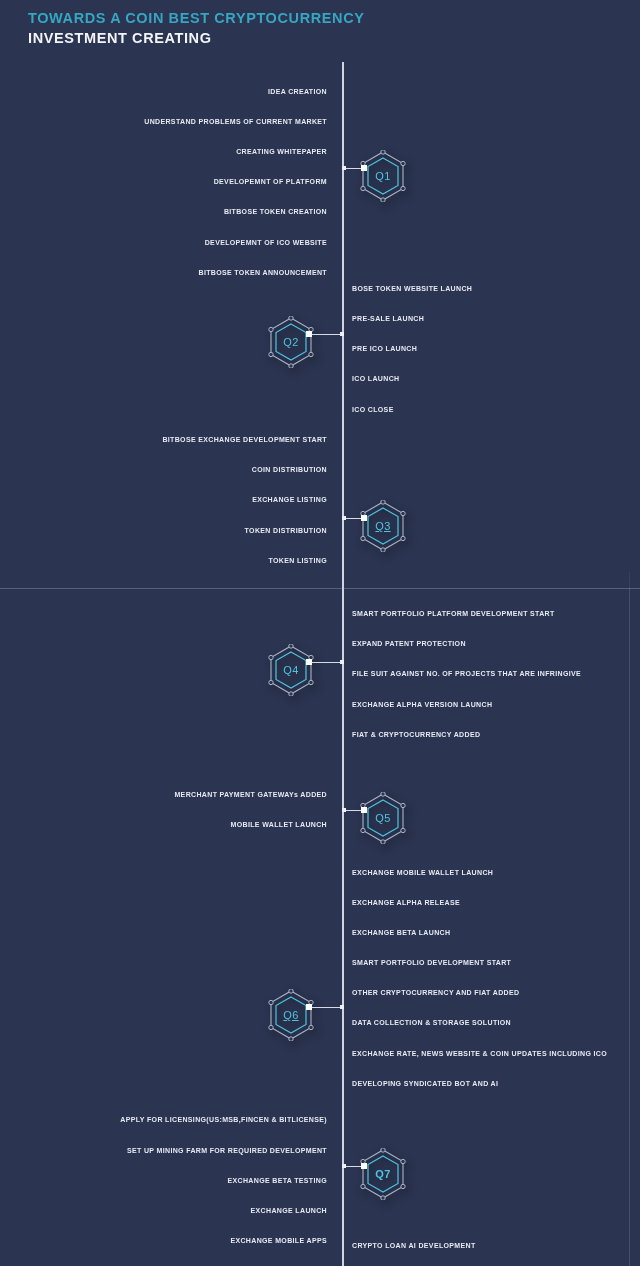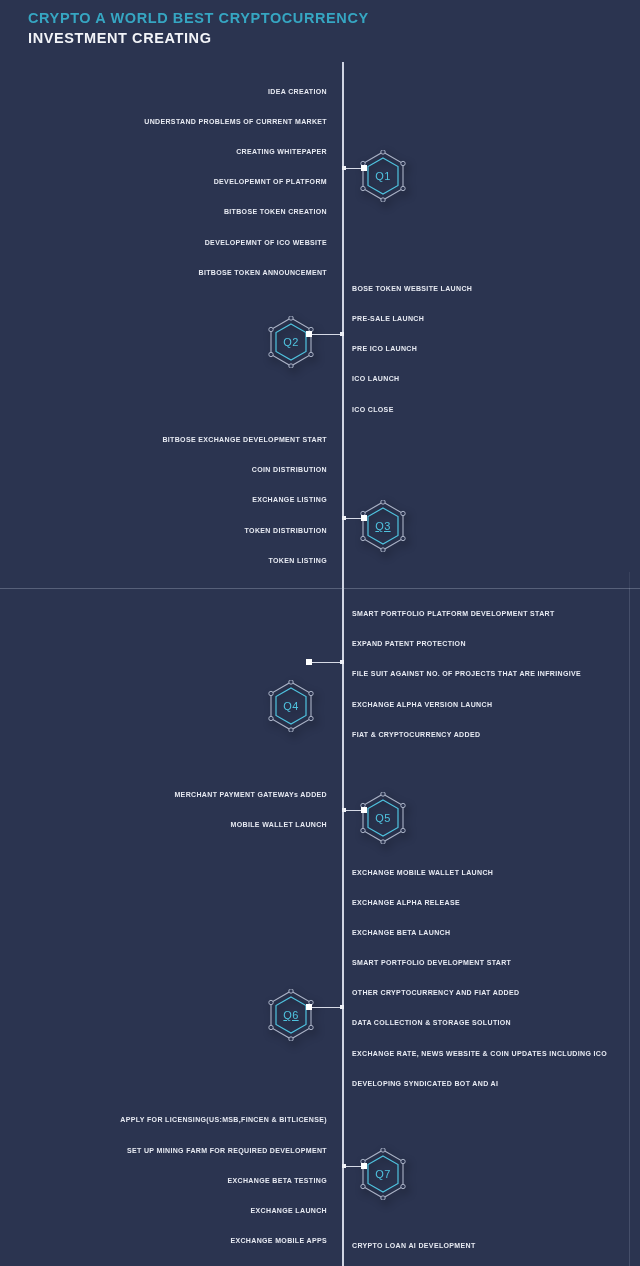--- a/index.html
+++ b/index.html
@@ -68,21 +68,21 @@
   .conn-sq{
     position:absolute;width:6px;height:6px;background:#ffffff;
   }
 </style>
 </head>
 <body>
 
 <div id="root">
 
   <div class="header">
-    <div class="title-line1">CRYPTO A WORLD BEST CRYPTOCURRENCY</div>
+    <div class="title-line1">TOWARDS A COIN BEST CRYPTOCURRENCY</div>
     <div class="title-line2">INVESTMENT CREATING</div>
   </div>
 
   <div class="spine"></div>
   <div class="divider-h"></div>
   <div class="edge-right-top"></div>
   <div class="edge-right"></div>
 
   <div id="items-layer">
       <div class="row left" style="top: 85px;">
@@ -242,21 +242,21 @@
             <circle cx="43" cy="38.5" r="2.2" fill="#2b3450" stroke="#aab2c6" stroke-width="1"></circle>
             <circle cx="23" cy="50" r="2.2" fill="#2b3450" stroke="#aab2c6" stroke-width="1"></circle>
             <circle cx="3" cy="38.5" r="2.2" fill="#2b3450" stroke="#aab2c6" stroke-width="1"></circle>
             <circle cx="3" cy="13.5" r="2.2" fill="#2b3450" stroke="#aab2c6" stroke-width="1"></circle>
   </svg></div>
         <div class="qlabel" style="color: rgb(79, 195, 223); text-decoration: underline;">Q3</div>
       </div>
       <div class="conn" style="top: 518px; left: 343px; width: 20px;"></div>
       <div class="conn-dot" style="top: 516px; left: 342px;"></div>
       <div class="conn-sq" style="top: 515px; left: 361px;"></div>
-      <div class="node" style="left: 268px; top: 680px; filter: drop-shadow(rgba(0, 0, 0, 0.45) 3px 4px 4px);">
+      <div class="node" style="left: 268px; top: 644px; filter: drop-shadow(rgba(0, 0, 0, 0.45) 3px 4px 4px);">
         <div class="hex-outer"><svg width="46" height="52" viewBox="0 0 46 52">
     <polygon points="23,2 43,13.5 43,38.5 23,50 3,38.5 3,13.5" fill="none" stroke="#aab2c6" stroke-width="1.1"></polygon>
     <polygon points="23,8 38,16.6 38,35.4 23,44 8,35.4 8,16.6" fill="none" stroke="#4fc3df" stroke-width="1.2"></polygon>
     <circle cx="23" cy="2" r="2.2" fill="#2b3450" stroke="#aab2c6" stroke-width="1"></circle>
             <circle cx="43" cy="13.5" r="2.2" fill="#2b3450" stroke="#aab2c6" stroke-width="1"></circle>
             <circle cx="43" cy="38.5" r="2.2" fill="#2b3450" stroke="#aab2c6" stroke-width="1"></circle>
             <circle cx="23" cy="50" r="2.2" fill="#2b3450" stroke="#aab2c6" stroke-width="1"></circle>
             <circle cx="3" cy="38.5" r="2.2" fill="#2b3450" stroke="#aab2c6" stroke-width="1"></circle>
             <circle cx="3" cy="13.5" r="2.2" fill="#2b3450" stroke="#aab2c6" stroke-width="1"></circle>
   </svg></div>
@@ -301,20 +301,20 @@
         <div class="hex-outer"><svg width="46" height="52" viewBox="0 0 46 52">
     <polygon points="23,2 43,13.5 43,38.5 23,50 3,38.5 3,13.5" fill="none" stroke="#aab2c6" stroke-width="1.1"></polygon>
     <polygon points="23,8 38,16.6 38,35.4 23,44 8,35.4 8,16.6" fill="none" stroke="#4fc3df" stroke-width="1.2"></polygon>
     <circle cx="23" cy="2" r="2.2" fill="#2b3450" stroke="#aab2c6" stroke-width="1"></circle>
             <circle cx="43" cy="13.5" r="2.2" fill="#2b3450" stroke="#aab2c6" stroke-width="1"></circle>
             <circle cx="43" cy="38.5" r="2.2" fill="#2b3450" stroke="#aab2c6" stroke-width="1"></circle>
             <circle cx="23" cy="50" r="2.2" fill="#2b3450" stroke="#aab2c6" stroke-width="1"></circle>
             <circle cx="3" cy="38.5" r="2.2" fill="#2b3450" stroke="#aab2c6" stroke-width="1"></circle>
             <circle cx="3" cy="13.5" r="2.2" fill="#2b3450" stroke="#aab2c6" stroke-width="1"></circle>
   </svg></div>
-        <div class="qlabel" style="color: rgb(79, 195, 223);">Q7</div>
+        <div class="qlabel" style="color: rgb(79, 195, 223); font-weight: bold;">Q7</div>
       </div>
       <div class="conn" style="top: 1166px; left: 343px; width: 20px;"></div>
       <div class="conn-dot" style="top: 1164px; left: 342px;"></div>
       <div class="conn-sq" style="top: 1163px; left: 361px;"></div>
     </div>
 
 </div>
 
 </body></html>

